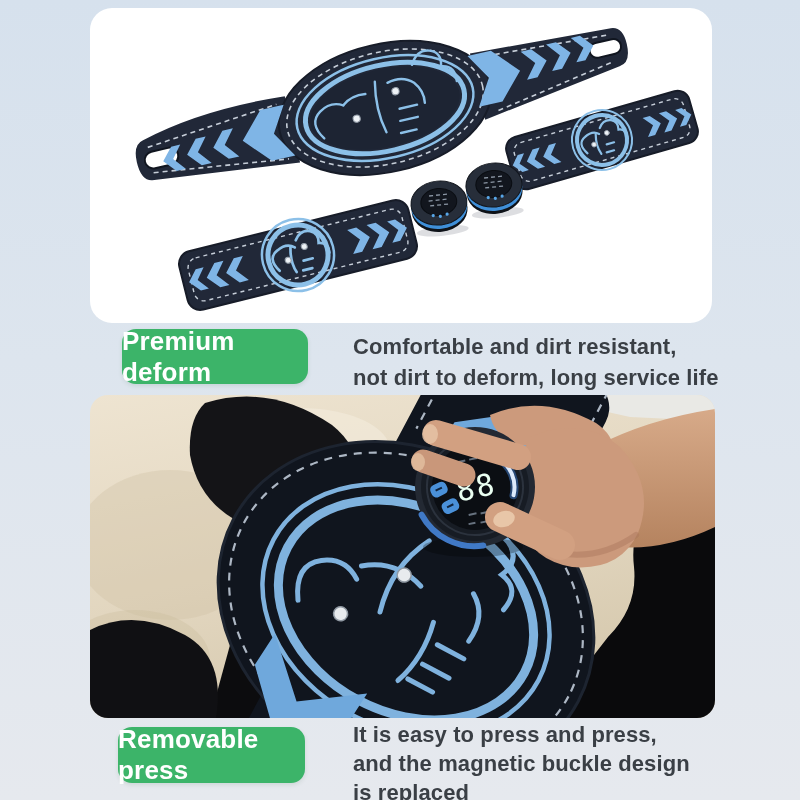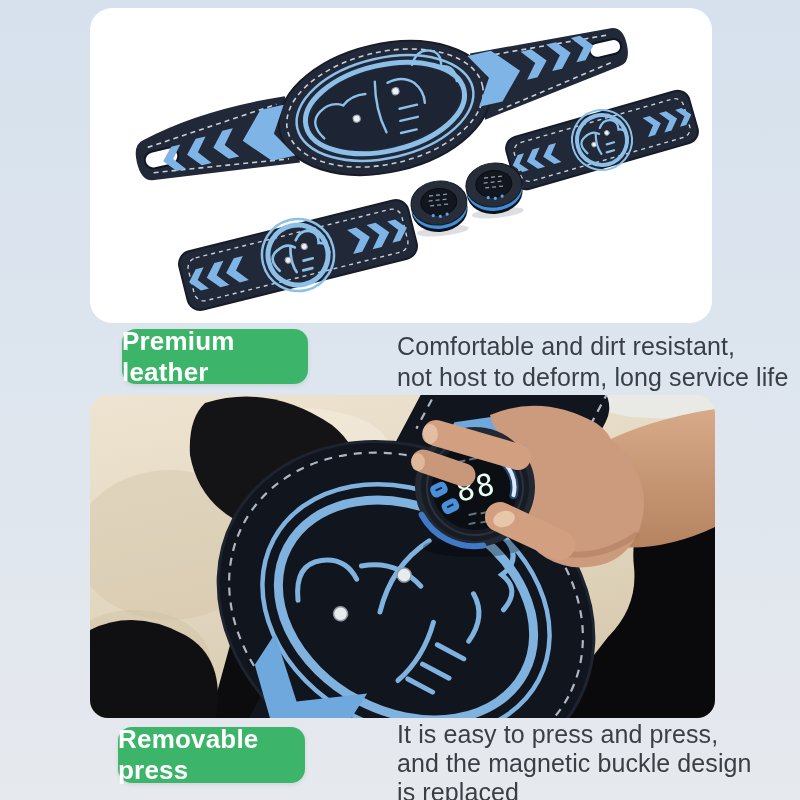--- a/index.html
+++ b/index.html
@@ -19,23 +19,22 @@
   .gallery-card svg,.photo-card svg{display:block;width:100%;height:100%;}
   .badge{
     position:absolute;display:flex;align-items:center;justify-content:center;
     background:#3cb469;color:#ffffff;font-size:26px;font-weight:600;
     border-radius:14px;box-shadow:0 2px 4px rgba(40,90,60,0.12);
     letter-spacing:0.2px;
   }
   .badge-top{left:122px;top:329px;width:186px;height:55px;}
   .badge-bottom{left:118px;top:727px;width:187px;height:56px;}
   .desc{
-    position:absolute;color:#3a3f45;font-size:25px;font-weight:400;
+    position:absolute;color:#3a3f45;font-size:22px;font-weight:700;
     letter-spacing:0.1px;
-    margin-left:44px;
   }
   .desc-top{left:353px;top:331px;line-height:31px;}
   .desc-bottom{left:353px;top:720px;line-height:29px;}
 </style>
 </head>
 <body>
 
 <div class="page">
 
   <section class="gallery-card">
@@ -135,24 +134,24 @@
           <use href="#chevL" transform="translate(80,0) scale(-0.78,0.78)"></use>
           <use href="#chevL" transform="translate(100,0) scale(-0.68,0.68)"></use>
         </g>
       </g>
 
       <use href="#puckDef" transform="translate(349,196) rotate(-6)"></use>
       <use href="#puckDef" transform="translate(404,178) rotate(-6)"></use>
     </svg>
   </section>
 
-  <div class="badge badge-top">Premium leather</div>
+  <div class="badge badge-top">Premium deform</div>
   <div class="desc desc-top">
     <span>Comfortable and dirt resistant,</span><br>
-    <span>not host to deform, long service life</span>
+    <span>not dirt to deform, long service life</span>
   </div>
 
   <section class="photo-card">
     <svg viewBox="0 0 625 323" aria-hidden="true">
       <defs>
         <linearGradient id="wallGrad" x1="0" y1="0" x2="0.4" y2="1">
           <stop offset="0" stop-color="#eee4d1"></stop>
           <stop offset="0.6" stop-color="#e2d6bf"></stop>
           <stop offset="1" stop-color="#d6c9ae"></stop>
         </linearGradient>

